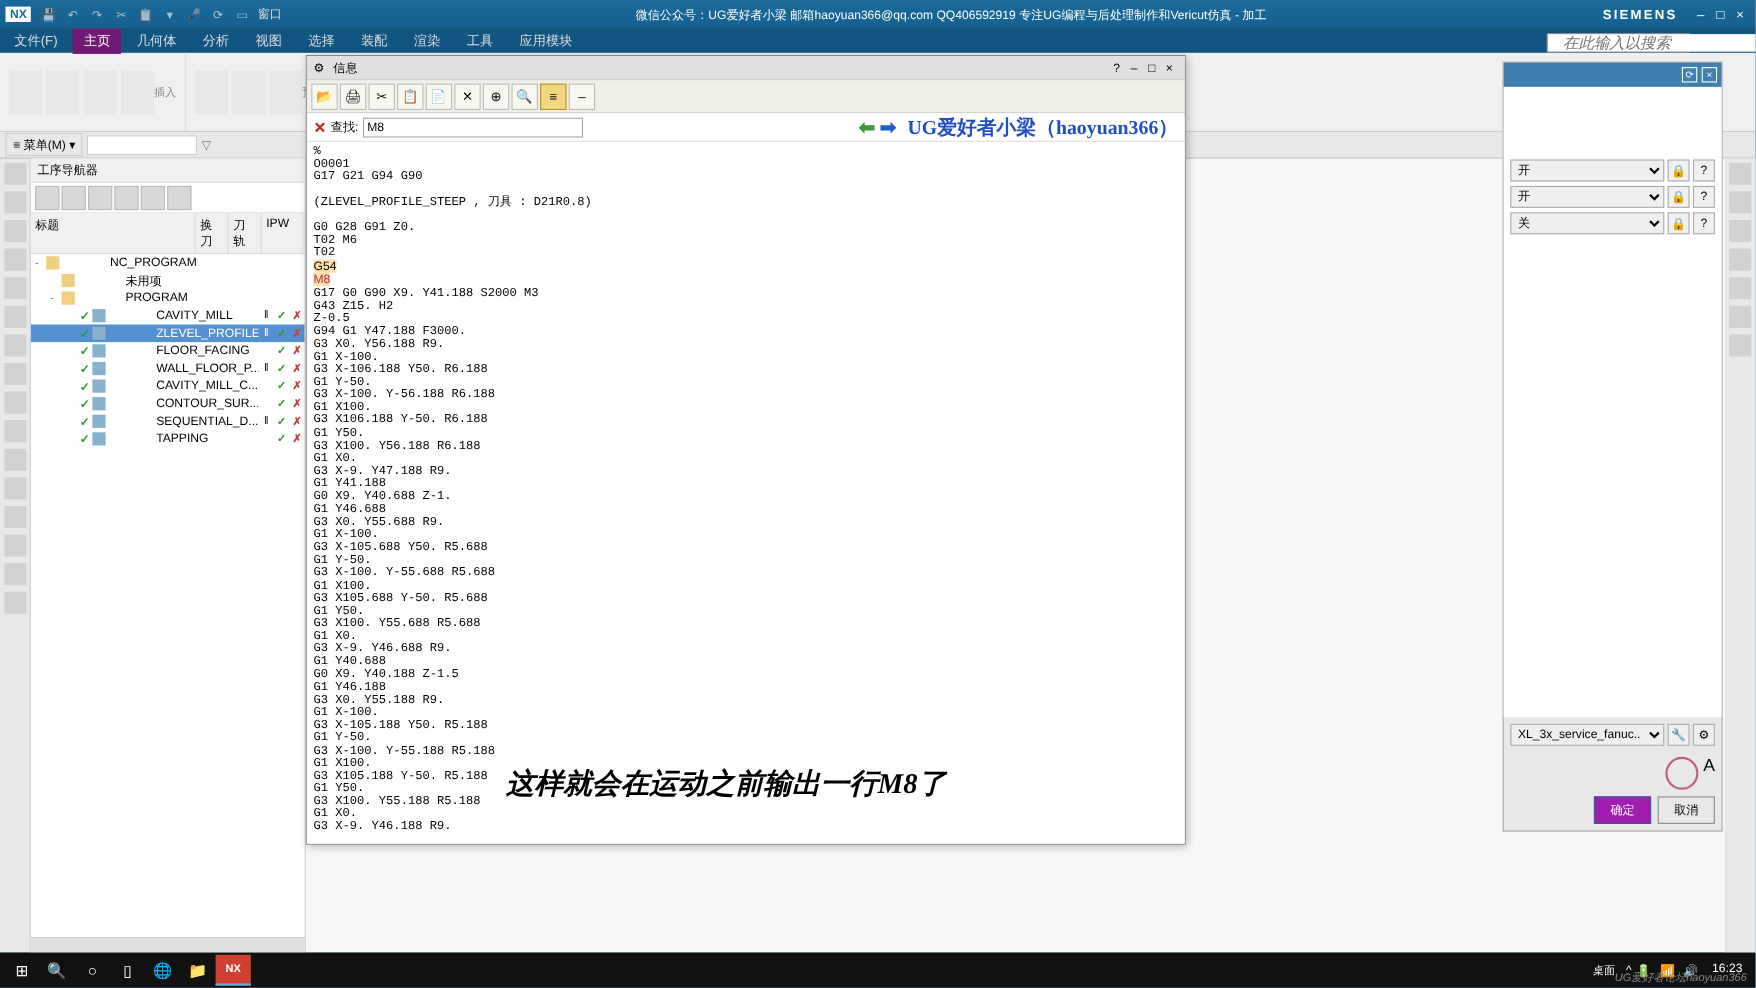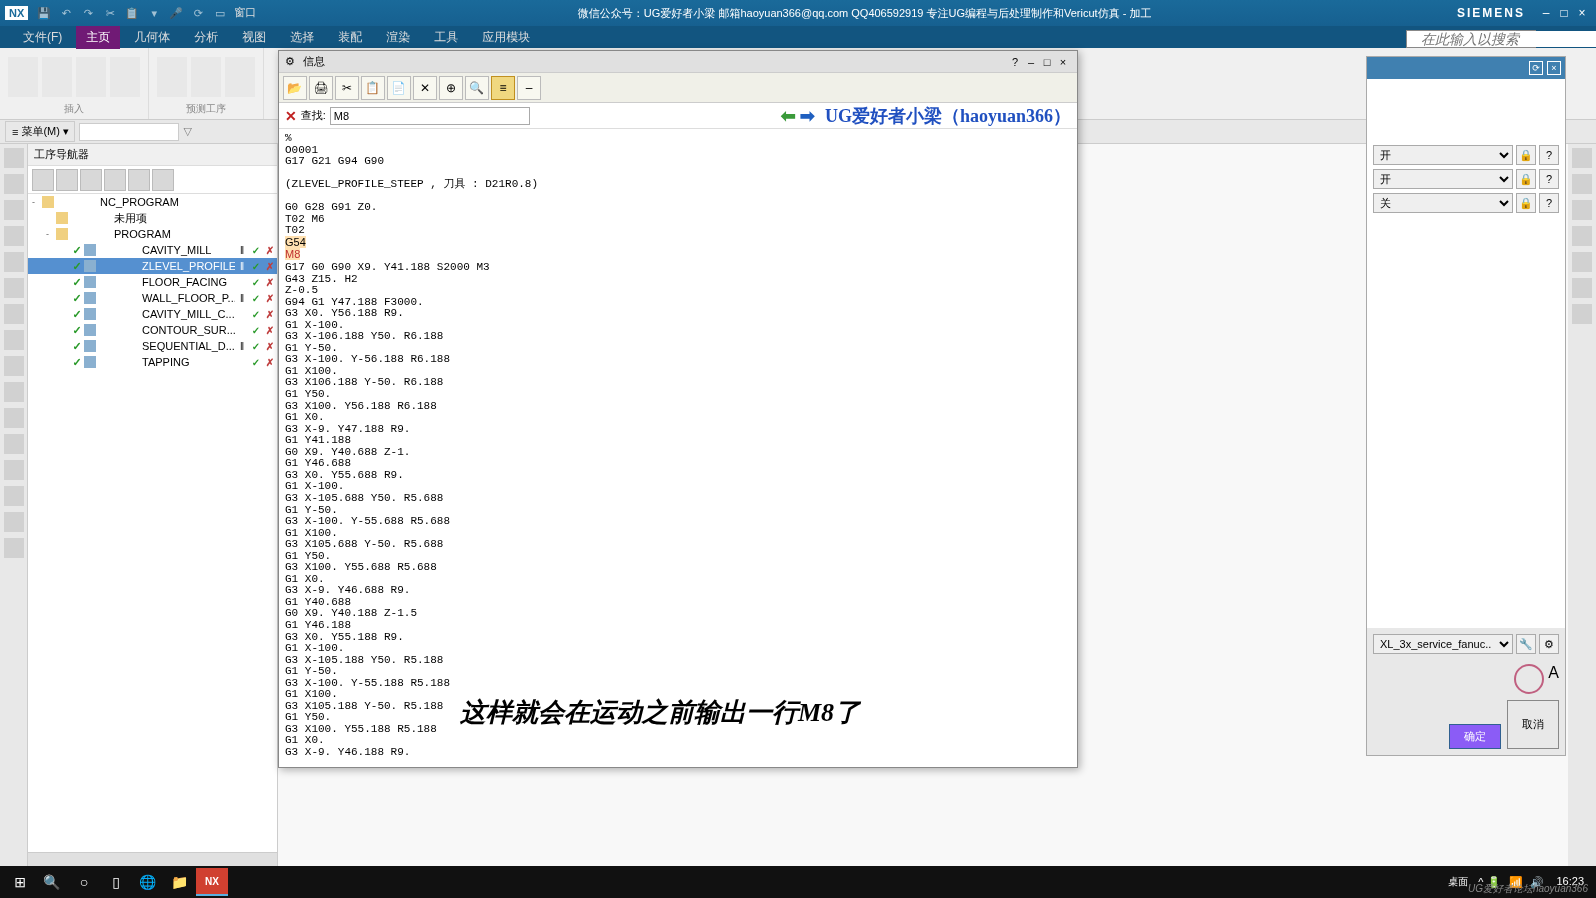--- a/index.html
+++ b/index.html
@@ -4,25 +4,25 @@
 <style>
 *{margin:0;padding:0;box-sizing:border-box;font-family:"Microsoft YaHei",Arial,sans-serif;font-size:11px;}
 body{background:#2a5a7a;overflow:hidden;width:1596px;height:898px;position:relative;}
 .titlebar{height:26px;background:linear-gradient(#1a6a9a,#166090);display:flex;align-items:center;color:#fff;padding:0 5px;}
 .titlebar .logo{background:#fff;color:#1a6a9a;padding:1px 4px;font-weight:bold;font-size:11px;margin-right:8px;}
 .titlebar .tb-icons{display:flex;gap:6px;}
 .titlebar .tb-icon{width:16px;height:16px;opacity:0.6;display:flex;align-items:center;justify-content:center;}
 .titlebar .center{flex:1;text-align:center;font-size:11px;padding-left:16px;}
 .titlebar .siemens{font-weight:bold;letter-spacing:2px;margin-right:12px;font-size:12px;}
 .titlebar .win-btn{width:18px;height:18px;display:flex;align-items:center;justify-content:center;font-size:12px;cursor:pointer;}
-.menubar{height:22px;background:#125580;display:flex;align-items:center;padding-left:13px;gap:4px;}
+.menubar{height:22px;background:#125580;display:flex;align-items:center;padding-left:3px;gap:4px;}
 .menubar .menu-item{color:#ddd;padding:3px 10px;font-size:12px;cursor:pointer;}
 .menubar .menu-item.active{background:#701a75;color:#fff;}
 .ribbon{height:72px;background:#f0f0f0;border-bottom:1px solid #ccc;display:flex;}
-.ribbon-group{display:flex;flex-direction:column;align-items:center;padding:3px 8px;border-right:1px solid #ddd;}
+.ribbon-group{display:flex;align-items:center;padding:3px 8px;border-right:1px solid #ddd;}
 .ribbon-icons{display:flex;gap:4px;flex:1;align-items:center;}
 .ribbon-icon{width:30px;height:40px;background:#ddd;opacity:0.4;}
 .ribbon-label{font-size:10px;color:#888;}
 .ribbon .spacer{flex:1;}
 .search-box{position:absolute;top:30px;right:60px;width:130px;height:18px;border:1px solid #888;background:#fff;display:flex;align-items:center;}
 .search-box input{flex:1;border:none;outline:none;font-size:14px;padding:0 14px;color:#888;font-style:italic;}
 .toolbar2{height:24px;background:#e8e8e8;border-bottom:1px solid #ccc;display:flex;align-items:center;padding:0 5px;gap:4px;}
 .tb2-menu{display:flex;align-items:center;gap:3px;padding:2px 6px;border:1px solid #ccc;font-size:11px;}
 .tb2-combo{width:100px;height:18px;border:1px solid #ccc;background:#fff;}
 .main{display:flex;height:calc(100% - 144px - 32px);}
@@ -71,21 +71,21 @@
 .right-panel{position:absolute;right:30px;top:56px;width:200px;background:#e8e8e8;border:1px solid #aaa;height:700px;display:flex;flex-direction:column;}
 .rp-header{height:22px;background:#4080b0;color:#fff;display:flex;align-items:center;justify-content:flex-end;padding:0 4px;gap:4px;}
 .rp-header .rb{width:14px;height:14px;border:1px solid #fff;font-size:9px;display:flex;align-items:center;justify-content:center;}
 .rp-body{flex:1;background:#fff;padding:6px;}
 .rp-row{display:flex;align-items:center;gap:3px;margin-bottom:4px;}
 .rp-row select{flex:1;height:20px;border:1px solid #aaa;font-size:11px;padding:0 2px;}
 .rp-row .sq{width:20px;height:20px;border:1px solid #aaa;background:#f0f0f0;display:flex;align-items:center;justify-content:center;font-size:11px;}
 .rp-bottom{padding:6px;display:flex;flex-direction:column;gap:6px;}
 .rp-btns{display:flex;gap:6px;justify-content:flex-end;}
 .rp-btn{padding:4px 14px;border:1px solid #888;background:#e8e8e8;font-size:11px;cursor:pointer;}
-.rp-btn.primary{background:#8b5cf6;color:#fff;border-color:#306090;margin-top:24px;}
+.rp-btn.primary{background:#a21caf;color:#fff;border-color:#306090;}
 .right-tools{position:absolute;right:0;top:144px;width:28px;display:flex;flex-direction:column;gap:6px;align-items:center;padding-top:4px;background:#e8e8e8;height:calc(100% - 176px);}
 .taskbar{position:absolute;bottom:0;left:0;right:0;height:32px;background:#111;display:flex;align-items:center;padding:0 4px;color:#fff;}
 .taskbar .tb-item{width:32px;height:28px;display:flex;align-items:center;justify-content:center;font-size:14px;}
 .taskbar .tb-item.active{border-bottom:2px solid #5ab0e0;}
 .taskbar .spacer{flex:1;}
 .taskbar .clock{text-align:right;padding:0 8px;font-size:10px;line-height:1.2;}
 .taskbar .watermark{position:absolute;right:8px;bottom:2px;color:#888;font-size:10px;font-style:italic;}
 .center-area{flex:1;background:#f8f8f8;}
 .hscroll{height:14px;background:#e0e0e0;border-top:1px solid #ccc;}
 </style>
@@ -183,20 +183,26 @@
   </div>
   <div class="left-panel">
     <div class="panel-header">工序导航器</div>
     <div class="panel-toolbar">
       <div class="ptb-icon"></div>
       <div class="ptb-icon"></div>
       <div class="ptb-icon"></div>
       <div class="ptb-icon"></div>
       <div class="ptb-icon"></div>
       <div class="ptb-icon"></div>
+    </div>
+    <div class="tree-header">
+      <div class="col" style="width:150px">标题</div>
+      <div class="col" style="width:30px">换刀</div>
+      <div class="col" style="width:30px">刀轨</div>
+      <div class="col" style="flex:1">IPW</div>
     </div>
     <div class="tree" id="tree">
         <div class="tree-row">
           <span class="indent" style="width:0px"></span>
           <span class="expander">-</span>
           <span class="node-icon folder"></span>
           <span class="name">NC_PROGRAM</span>
         </div>
         <div class="tree-row">
           <span class="indent" style="width:14px"></span>

